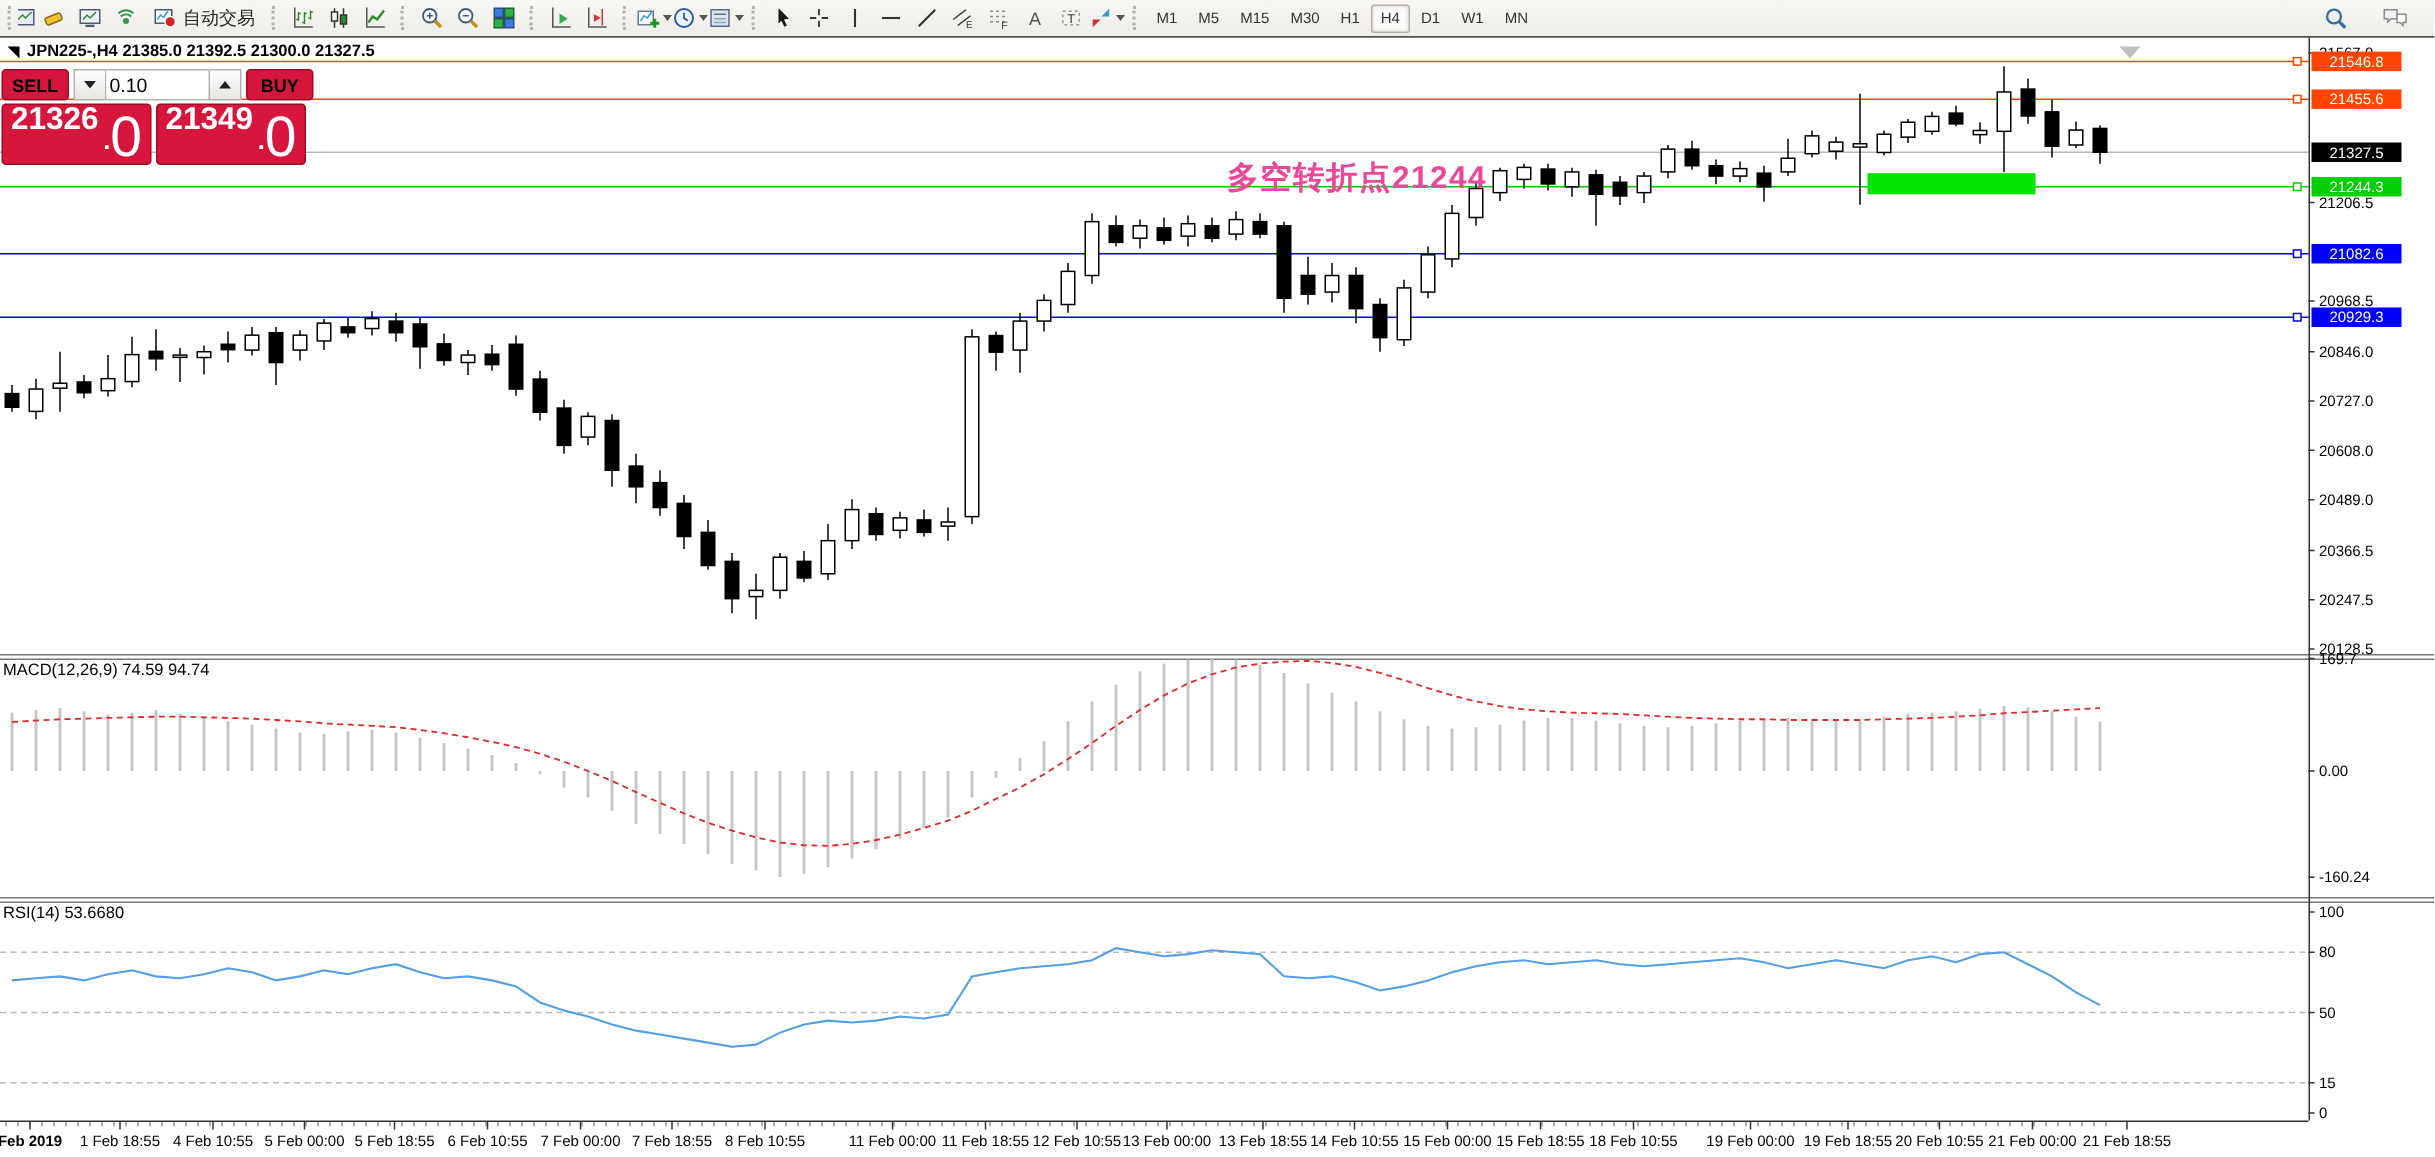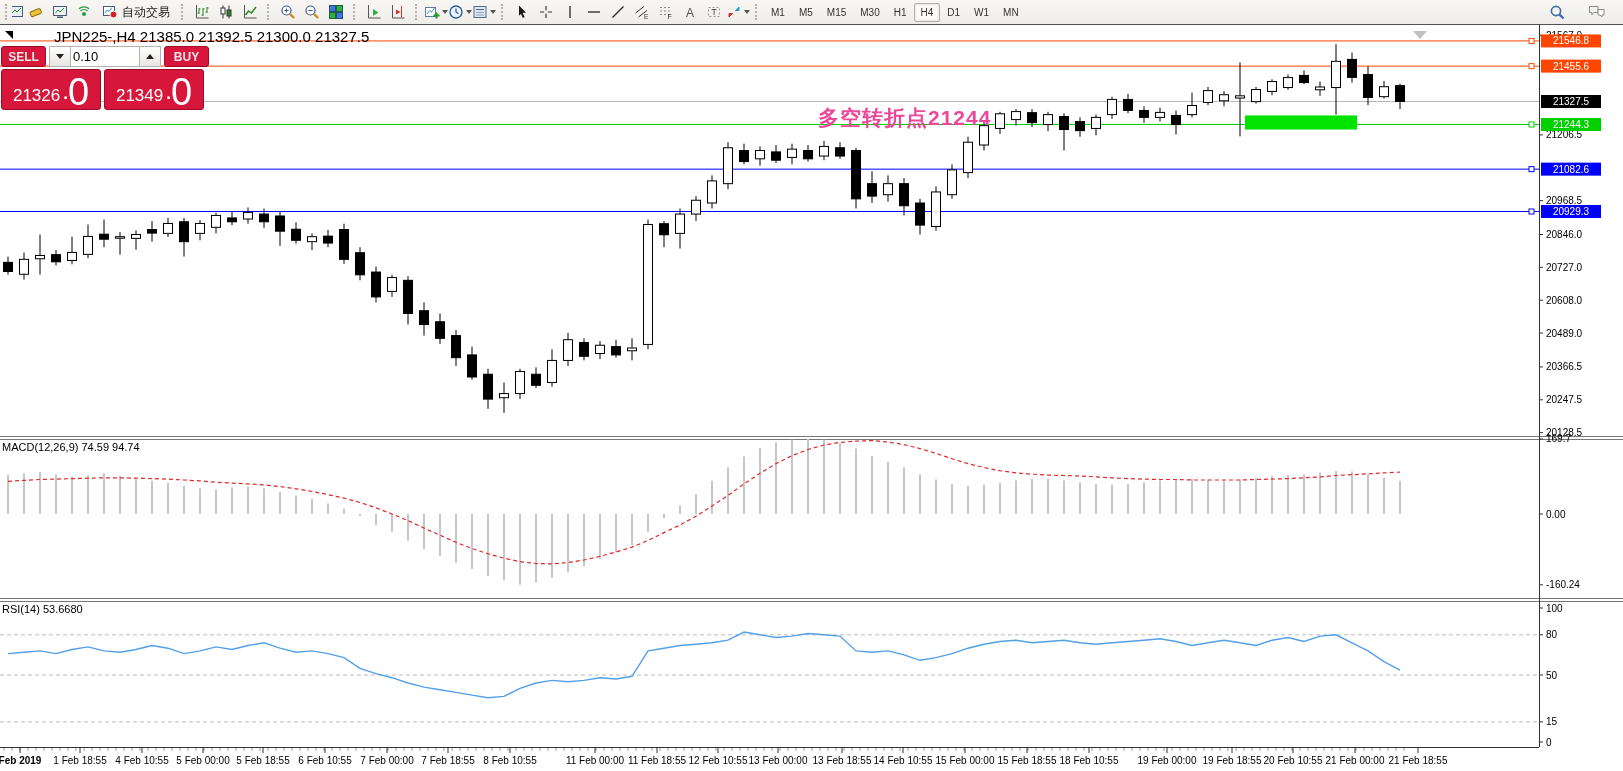--- a/index.html
+++ b/index.html
@@ -15,41 +15,41 @@
           border-radius:2px;cursor:default;flex:0 0 auto;}
   .tb-btn.clip{width:12px;overflow:hidden;margin-left:-2px;justify-content:flex-end;}
   .tb-text-btn{display:flex;align-items:center;gap:4px;padding:0 6px;height:22px;font-size:12px;color:#222;}
   .dd{width:0;height:0;border-left:3px solid transparent;border-right:3px solid transparent;
       border-top:4px solid #555;margin-left:2px;}
   .tf-btn{font-size:10px;color:#333;padding:3px 6px;border:1px solid transparent;border-radius:2px;}
   .tf-btn.active{background:#fcfbfa;border:1px solid #b3b0ab;box-shadow:inset 0 0 3px #d8d5d0;}
   .tb-right{margin-left:auto;display:flex;align-items:center;gap:16px;padding-right:14px;}
   
   #chart-svg{position:absolute;left:0;top:0;z-index:1;}
-  .chart-title{position:absolute;left:18px;top:28px;font-size:15px;font-weight:normal;color:#000;z-index:10;margin-left:36px;}
+  .chart-title{position:absolute;left:18px;top:28px;font-size:11px;font-weight:bold;color:#000;z-index:10;}
   .chart-title-icon{position:absolute;left:5px;top:31px;width:0;height:0;
       border-top:8px solid #000;border-left:8px solid transparent;z-index:10;}
   .pane-label{position:absolute;font-size:11px;color:#000;z-index:10;}
   .annotation{position:absolute;left:818px;top:104px;font-size:21px;font-weight:bold;z-index:9;letter-spacing:1px;}
   
   .trade-panel{position:absolute;left:1px;top:46px;width:208px;z-index:20;}
   .tp-row1{display:flex;height:21px;}
-  .tp-sell,.tp-buy{width:46px;color:#e5e5e5;font-weight:bold;font-size:12px;
+  .tp-sell,.tp-buy{width:46px;color:#000000;font-weight:bold;font-size:12px;
       border:1px solid #9d0c26;border-radius:3px;font-family:inherit;}
   .tp-spin{flex:1;display:flex;margin:0 3px;}
   .tp-step{width:20px;border:1px solid #b5b2ad;background:linear-gradient(#fefefe,#e8e6e2);
       display:flex;align-items:center;justify-content:center;}
   .tri-up{width:0;height:0;border-left:4px solid transparent;border-right:4px solid transparent;border-bottom:5px solid #222;}
   .tri-down{width:0;height:0;border-left:4px solid transparent;border-right:4px solid transparent;border-top:5px solid #222;}
   .tp-vol{flex:1;width:60px;border:1px solid #b5b2ad;border-left:none;border-right:none;
       text-align:left;font-size:13px;padding-right:6px;font-family:inherit;color:#000;}
   .tp-row2{display:flex;margin-top:2px;gap:3px;}
   .tp-price{width:100px;height:41px;border:1px solid #9d0c26;border-radius:3px;color:#fff;
       display:flex;align-items:flex-end;justify-content:center;box-sizing:border-box;padding-bottom:1px;}
-  .tp-main{font-size:17px;font-weight:normal;margin-bottom:2px;}
+  .tp-main{font-size:21px;font-weight:bold;margin-bottom:16px;}
   .tp-dot{font-size:17px;font-weight:bold;margin:0 0 4px 3px;}
   .tp-pip{font-size:38px;line-height:0.82;font-weight:400;}
 </style>
 </head>
 <body>
 
 <div class="toolbar" id="toolbar">
     <div class="grip"></div>
     <div class="tb-btn clip">
       <span style="display: flex;">

